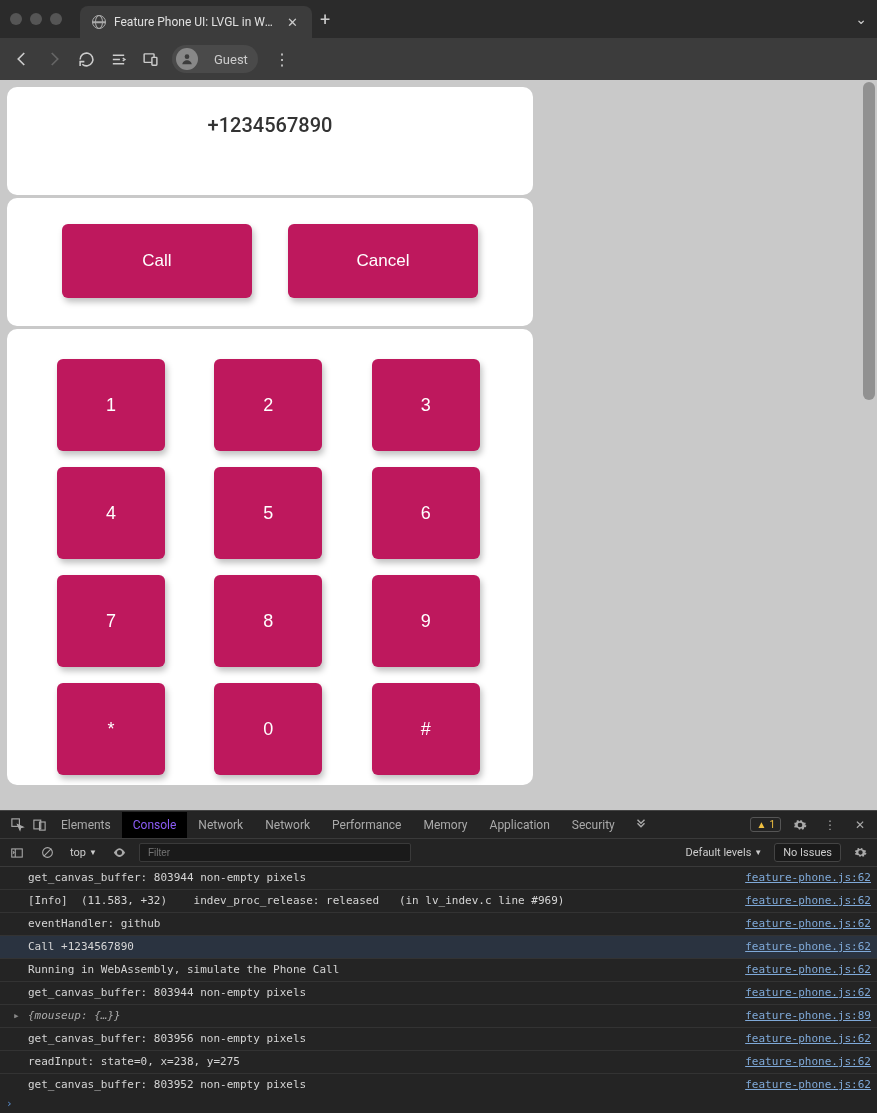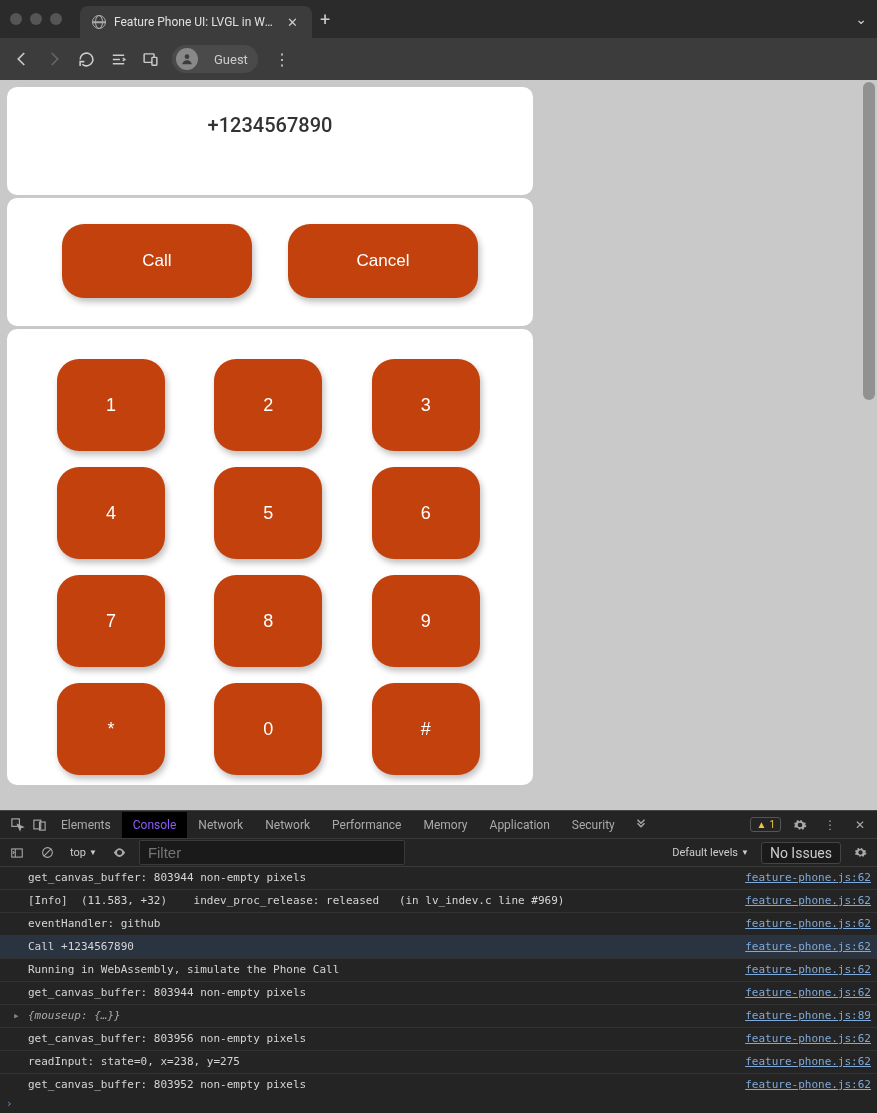--- a/index.html
+++ b/index.html
@@ -64,21 +64,21 @@
   .page-scroll { width: 540px; background:#c9c9c9; padding:4px 4px 0 4px; }
   .remainder-bg { flex:1; background:#c9c9c9; position:relative;}
   .vscroll { position:absolute; right:2px; top:2px; width:12px; height:318px; background:rgba(0,0,0,0.28); border-radius:6px;}
   .card {
     background:#fff; border-radius:10px; margin:3px; padding:0;
   }
   .display-card { height:108px; display:flex; align-items:center; justify-content:center;}
   .display-text { font-size:20px; color:#333; font-weight:500; margin-top:-32px;}
   .actions-card { padding:26px 48px 28px; display:flex; gap:36px; justify-content:center;}
   .btn-orange {
-    background:#c2410c; color:#fff; border:none; border-radius:22px;
+    background:#be185d; color:#fff; border:none; border-radius:6px;
     font-size:17px; font-weight:400; cursor:pointer;
     box-shadow: 2px 4px 6px rgba(0,0,0,0.25);
   }
   .action-btn { width:190px; height:74px; }
   .keypad-card { padding:30px 50px 10px; }
   .key-grid { display:grid; grid-template-columns: repeat(3, 1fr); gap:16px 46px; }
   .key-btn { width:108px; height:92px; font-size:18px; font-weight:500;}
   
   .devtools {
     height:303px; background:#242424; color:#d5d5d5; border-top:1px solid #444;
@@ -93,23 +93,23 @@
   .dt-tab.active { background:#000; color:#8b5cf6;}
   .dt-right { margin-left:auto; display:flex; align-items:center; gap:8px;}
   .warn-badge { background:#242424; border:1px solid #555; border-radius:3px; padding:1px 5px; font-size:10px; color:#f0c040; display:flex; align-items:center; gap:3px;}
   .dt-filterbar {
     display:flex; align-items:center; height:28px; border-bottom:1px solid #3a3a3a;
     padding:0 6px; gap:8px;
   }
   .dt-dd { display:flex; align-items:center; gap:3px; color:#ccc; font-size:11px; padding:2px 4px; cursor:pointer; }
   .dt-filter-input {
     flex:1; background:#1a1a1a; border:1px solid #3a3a3a; color:#aaa;
-    padding:3px 8px; font-size:15px; border-radius:2px; max-width:490px;
-  }
-  .dt-pill { background:#1a1a1a; border:1px solid #444; color:#ccc; padding:2px 8px; border-radius:3px; font-size:14px;}
+    padding:3px 8px; font-size:10px; border-radius:2px; max-width:490px;
+  }
+  .dt-pill { background:#1a1a1a; border:1px solid #444; color:#ccc; padding:2px 8px; border-radius:3px; font-size:11px;}
   .dt-log {
     flex:1; overflow:auto; background:#242424; font-family:Menlo,Consolas,monospace;
     font-size:11px;
   }
   .log-row {
     display:flex; padding:2px 6px 2px 28px; border-bottom:1px solid #333; line-height:18px;
     position:relative;
   }
   .log-row.hl { background:#2a3340; }
   .log-msg { flex:1; color:#d5d5d5; white-space:pre;}

